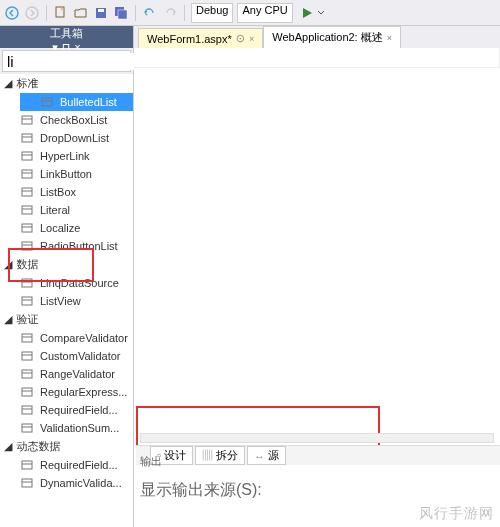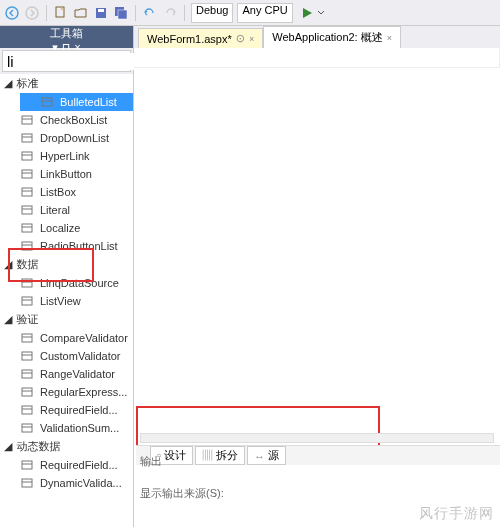--- a/index.html
+++ b/index.html
@@ -26,21 +26,21 @@
     .tab.active { background: #fffad1; }
     .tab-close-x { color: #888; font-size: 9px; cursor: pointer; }
     .editor-body { flex: 1; background: #fff; position: relative; }
     .dropdownbar { height: 20px; border-bottom: 1px solid #eee; display: flex; }
     .dd { border-right: 1px solid #eee; padding: 2px 4px; font-size: 10px; color: #999; flex: 1; }
     .bottom-redbox1 { position: absolute; left: 8px; top: 248px; width: 86px; height: 34px; border: 2px solid #e03030; pointer-events: none; }
     .bottom-redbox2 { position: absolute; left: 136px; top: 406px; width: 244px; height: 56px; border: 2px solid #e03030; pointer-events: none; }
     .view-switcher { position: absolute; left: 136px; bottom: 62px; height: 20px; display: flex; align-items: center; gap: 2px; background: #f4f4f4; border-top: 1px solid #ddd; width: 364px; padding-left: 2px; margin-top: 33px; }
     .vs-btn { padding: 1px 6px; font-size: 11px; border: 1px solid #ccc; background: #fff; cursor: pointer; }
     .output-label { position: absolute; left: 136px; bottom: 56px; font-size: 11px; color: #666; padding: 2px 4px;}
-    .output-line { position: absolute; left: 136px; bottom: 24px; font-size: 11px; color: #666; padding: 2px 4px; }
+    .output-line { position: absolute; left: 136px; bottom: 24px; font-size: 16px; color: #666; padding: 2px 4px; }
     .watermark { position: absolute; right: 6px; bottom: 4px; font-size: 14px; color: rgba(0,0,0,0.25); letter-spacing: 1px; }
     .scroll-track { position: absolute; left: 140px; bottom: 84px; right: 6px; height: 10px; background: #f0f0f0; border: 1px solid #ddd; }
     svg { display: block; }
   </style>
 </head>
 <body>
 
 <div class="toolbar">
   <span class="tb-icon">
       <svg width="14" height="14">

